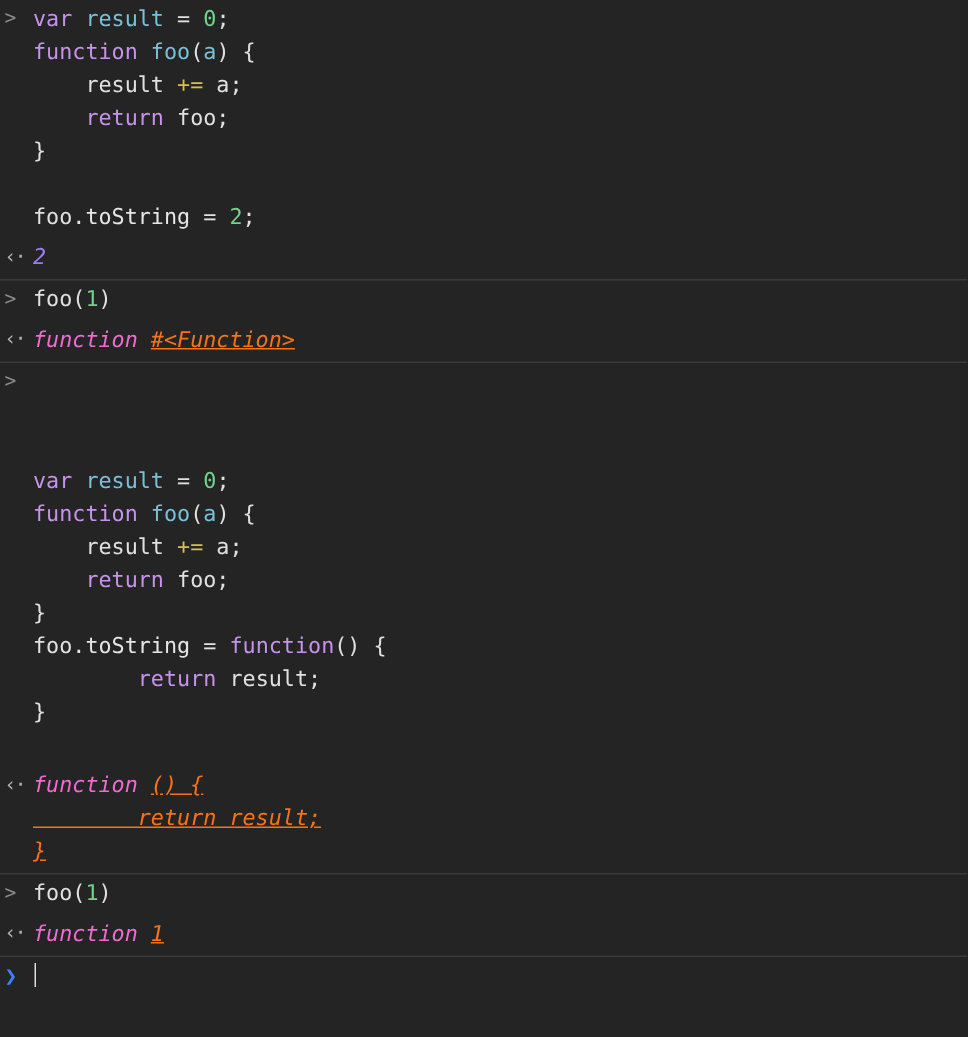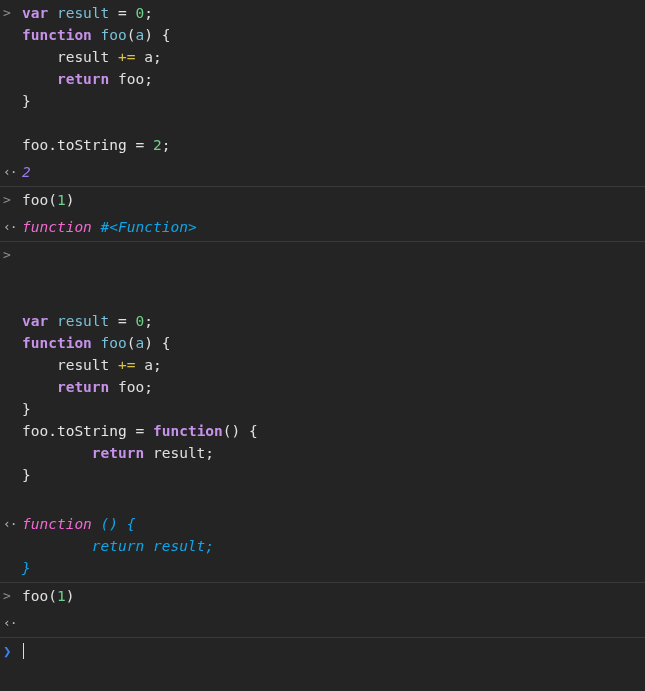--- a/index.html
+++ b/index.html
@@ -55,34 +55,34 @@
 
   .body {
     flex: 1 1 auto;
     min-width: 0;
     white-space: pre;
     line-height: 22px;
     padding-right: 6px;
   }
 
   
-  .kw    { color: #c792ea; font-weight: bold; }            
+  .kw    { color: #c792ea; }            
   .decl  { color: #79c0d8; }            
   .fname { color: #79c0d8; }            
   .param { color: #79c0d8; }            
   .num   { color: #6fd38a; }            
   .prop  { color: #e5e5e5; }            
   .op    { color: #d7c04a; }            
   .plain { color: #e0e0e0; }            
   .eq    { color: #e0e0e0; }
 
   
   .result       { font-style: italic; color: #e6e6e6; }
   .result .fnkw { color: #f06ad0; font-style: italic; }
-  .result .val  { color: #0ea5e9; font-style: italic; }
+  .result .val  { color: #f97316; font-style: italic; text-decoration: underline; }
   .resnum       { color: #9a7bf0; }
 
   
   .caret {
     display: inline-block;
     width: 1px;
     height: 16px;
     background: #dcdcdc;
     vertical-align: -3px;
     margin-left: 1px;
@@ -117,19 +117,20 @@
     <div class="msg">
       <div class="gutter output-arrow">‹·</div>
       <div class="body result"><div><span class="fnkw">function </span><span class="val">() {</span></div><div><span class="val">        return result;</span></div><div><span class="val">}</span></div></div>
     </div>
     <div class="msg sep-top">
       <div class="gutter input-arrow">&gt;</div>
       <div class="body"><div><span class="plain">foo(</span><span class="num">1</span><span class="plain">)</span></div></div>
     </div>
     <div class="msg">
       <div class="gutter output-arrow">‹·</div>
+      <div class="body result"><div><span class="fnkw">function </span><span class="val">1</span></div></div>
     </div>
     <div class="msg sep-top">
       <div class="gutter active-arrow">❯</div>
       <div class="body"><div><span class="caret"></span></div></div>
     </div>
     <div class="spacer" style="flex: 1 1 auto;"></div>
   </div>
 
 </body></html>

